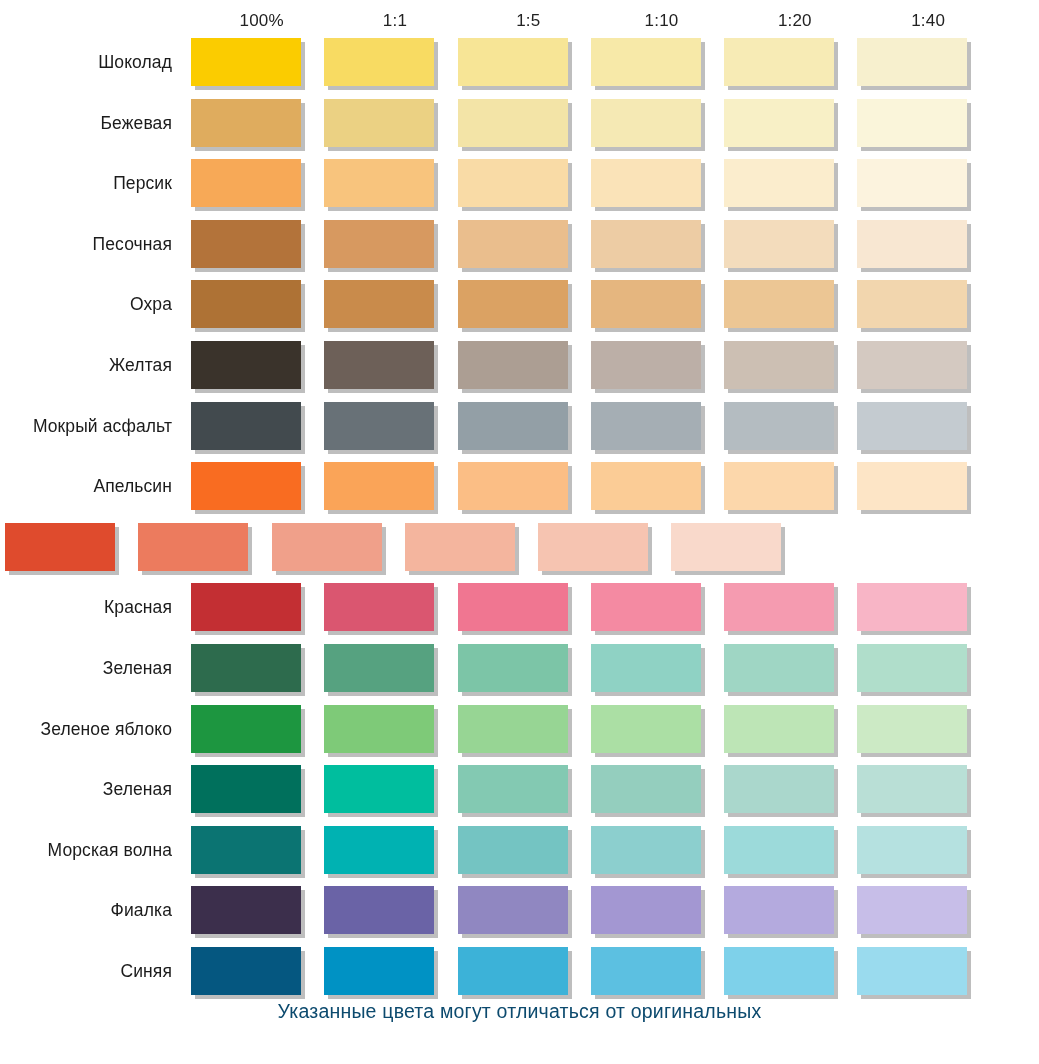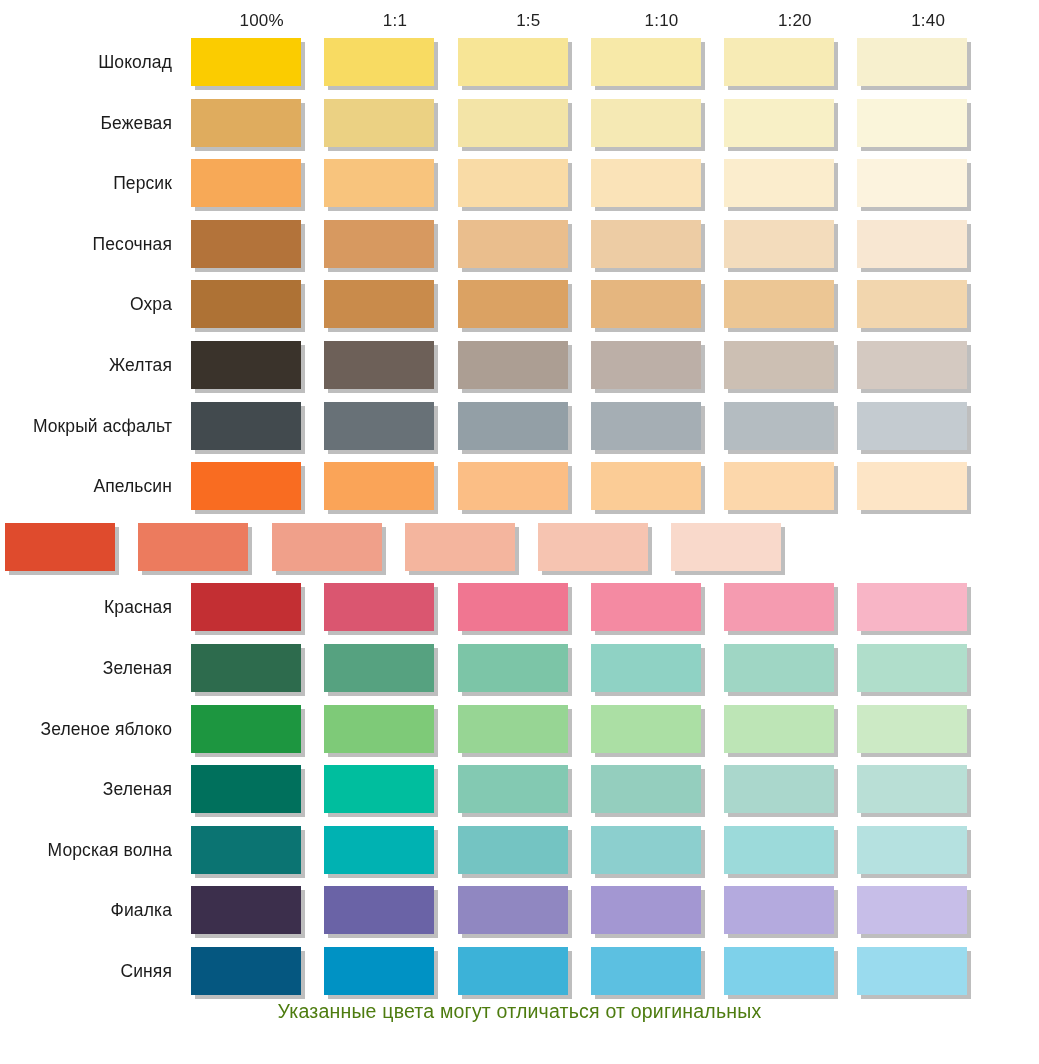--- a/index.html
+++ b/index.html
@@ -90,21 +90,21 @@
   }
 
   
   .footer-note {
     position: absolute;
     left: 0;
     top: 1000px;
     width: 1039px;
     text-align: center;
     font-size: 19.5px;
-    color: #4d7c0f;
+    color: #0c4a6e;
     letter-spacing: 0.2px;
     white-space: nowrap;
   }
 </style>
 </head>
 <body>
 
 <div id="chart">
 
   <div class="header-row">

